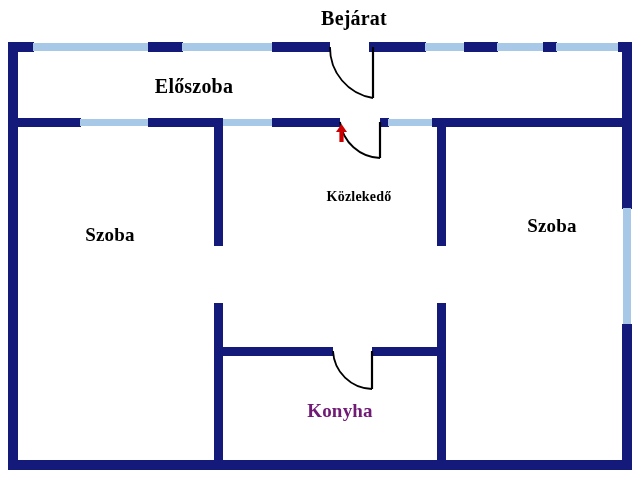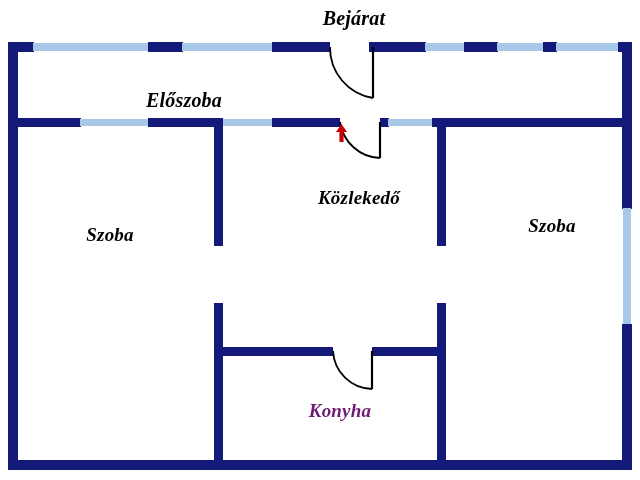--- a/index.html
+++ b/index.html
@@ -23,21 +23,20 @@
     left: 0;
     top: 0;
     width: 640px;
     height: 480px;
     display: block;
   }
   .room-label,
   .entrance-label {
     position: absolute;
     font-family: "Liberation Serif", "DejaVu Serif", serif;
-    font-style: italic;
     font-weight: bold;
     color: #000000;
     white-space: nowrap;
     transform: translate(-50%, -50%);
     letter-spacing: 0.2px;
     line-height: 1;
     user-select: none;
   }
 </style>
 </head>
@@ -95,20 +94,20 @@
       </g>
     <g id="arrows-layer">
         <g>
           <polygon points="341.5,124.0 347.0,132.1 343.6,132.1 343.6,142.0 339.4,142.0 339.4,132.1 336.0,132.1" fill="#cc0000"></polygon>
         </g>
       </g>
   </svg>
 
   <div id="labels-layer">
       <div class="entrance-label" style="left: 354px; top: 18px; font-size: 20px; color: rgb(0, 0, 0);">Bejárat</div>
-      <div class="room-label" style="left: 184px; top: 86px; font-size: 20px; color: rgb(0, 0, 0); margin-top: 14px;">Előszoba</div>
-      <div class="room-label" style="left: 359px; top: 197px; font-size: 19px; color: rgb(0, 0, 0);">Közlekedő</div>
+      <div class="room-label" style="left: 194px; top: 86px; font-size: 20px; color: rgb(0, 0, 0);">Előszoba</div>
+      <div class="room-label" style="left: 359px; top: 197px; font-size: 14px; color: rgb(0, 0, 0);">Közlekedő</div>
       <div class="room-label" style="left: 110px; top: 234px; font-size: 19px; color: rgb(0, 0, 0);">Szoba</div>
       <div class="room-label" style="left: 552px; top: 225px; font-size: 19px; color: rgb(0, 0, 0);">Szoba</div>
       <div class="room-label" style="left: 340px; top: 410px; font-size: 19px; color: #701a75;">Konyha</div>
     </div>
 
 </div>
 
 </body></html>

